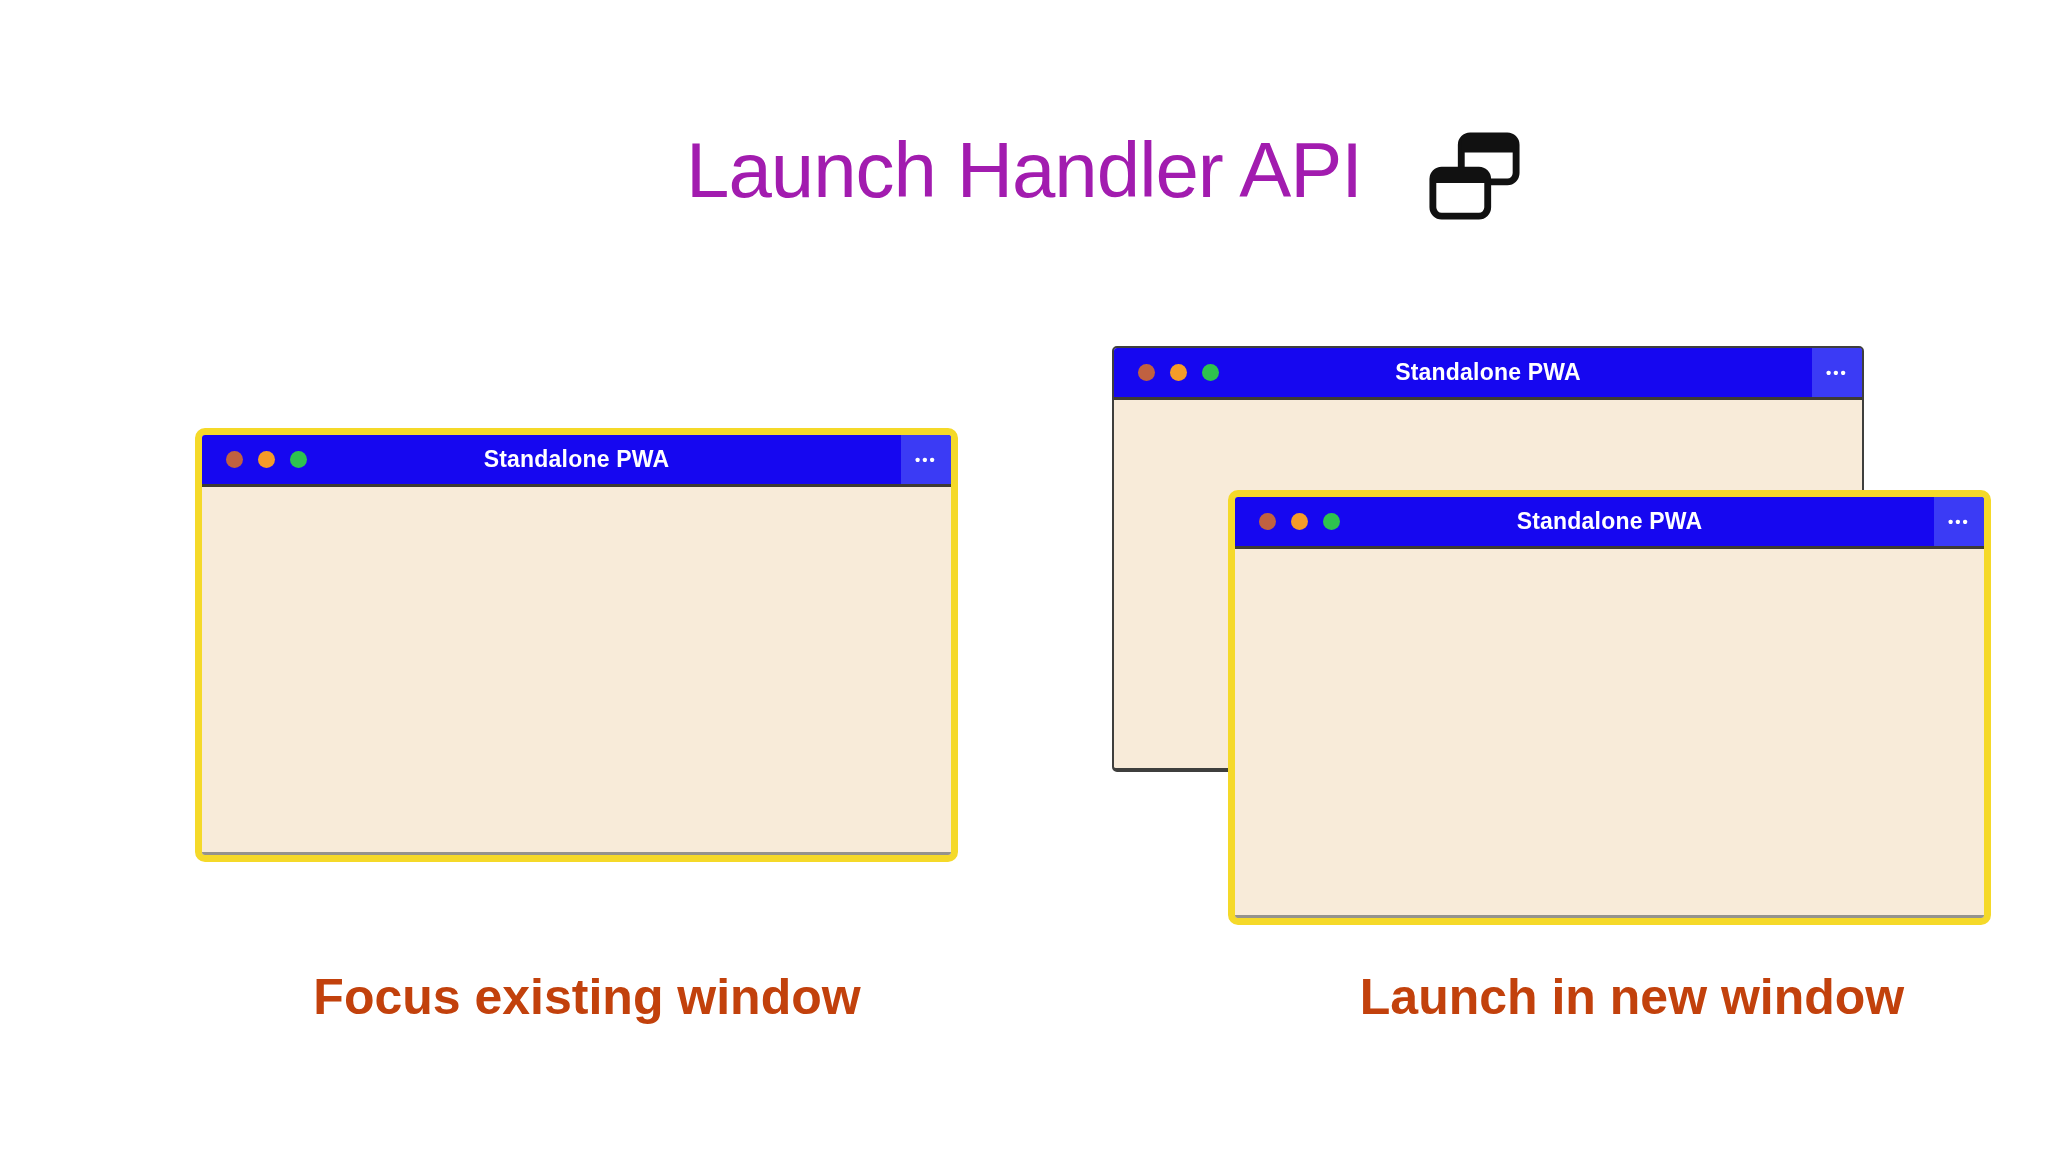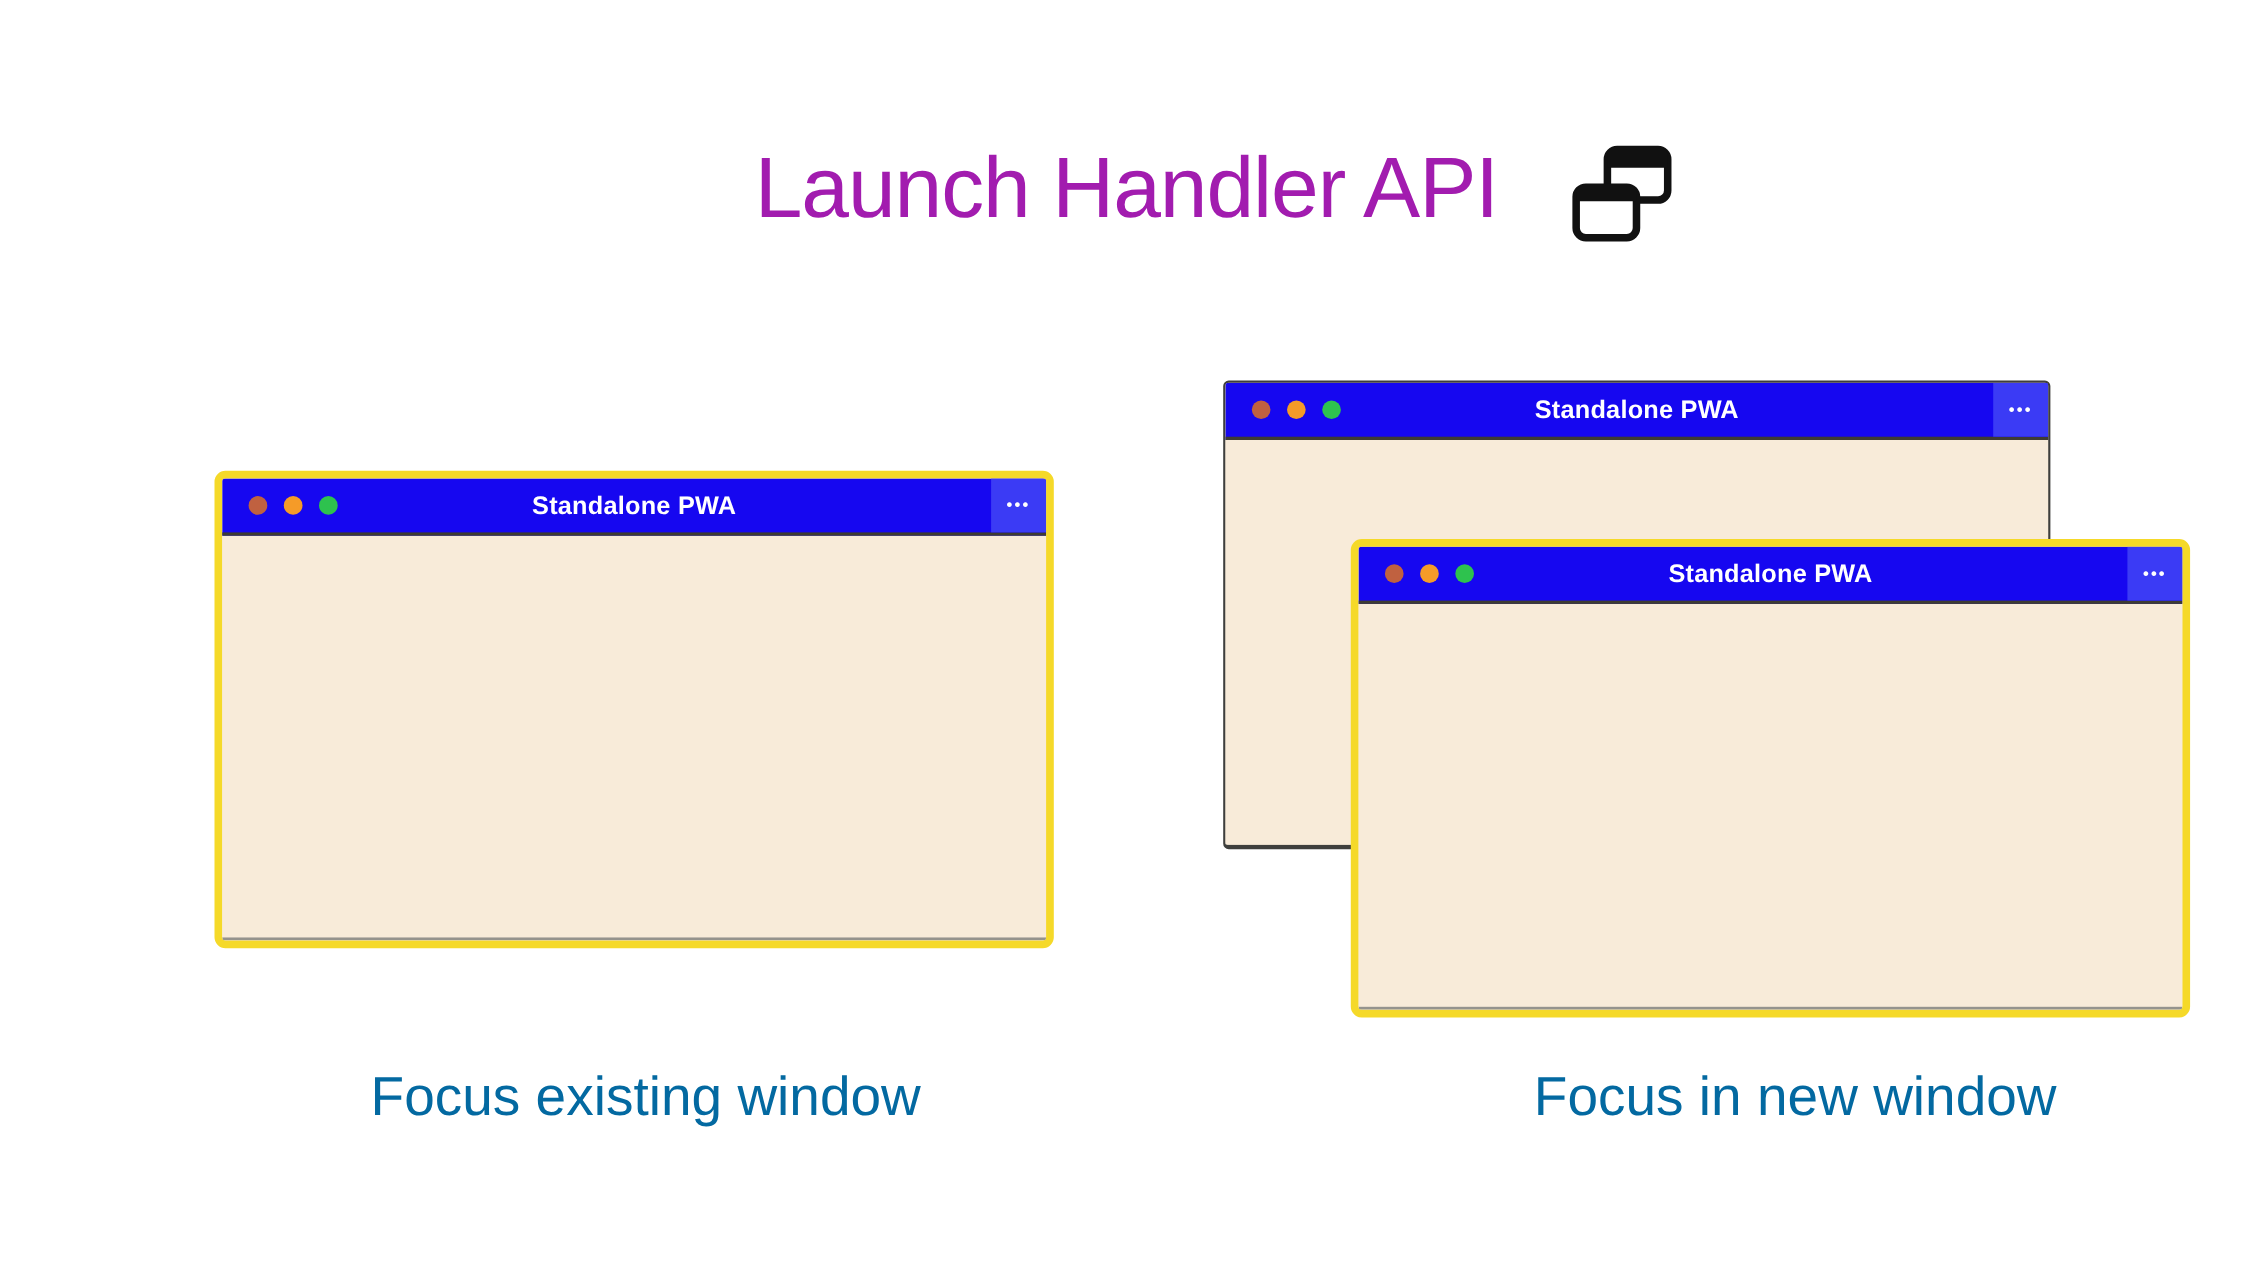--- a/index.html
+++ b/index.html
@@ -45,21 +45,21 @@
   }
   .menu-btn{
     position:absolute;right:0;top:0;bottom:0;width:50px;background:#3B3BF5;
     display:flex;align-items:center;justify-content:center;
     color:#ffffff;font-size:15px;letter-spacing:2px;font-weight:700;
   }
   .content{flex:1;background:#F8EBD9;}
   
   .caption{
     position:absolute;top:968px;transform:translateX(-50%);
-    font-size:50px;color:#0369a1;white-space:nowrap;font-weight:400;
+    font-size:50px;color:#c2410c;white-space:nowrap;font-weight:700;
   }
   .caption.left{left:587px;}
   .caption.right{left:1632px;}
 </style>
 </head>
 <body>
 
 <div class="page-title">Launch Handler API</div>
 <svg class="title-icon" viewBox="0 0 96 96" aria-hidden="true">
 
@@ -115,13 +115,13 @@
       <div class="wtitle">Standalone PWA</div>
       <div class="menu-btn">
         <span>•••</span>
       </div>
     </div>
     <div class="content"></div>
   </div>
 </div>
 
 <div class="caption left">Focus existing window</div>
-<div class="caption right">Focus in new window</div>
+<div class="caption right">Launch in new window</div>
 
 </body></html>

